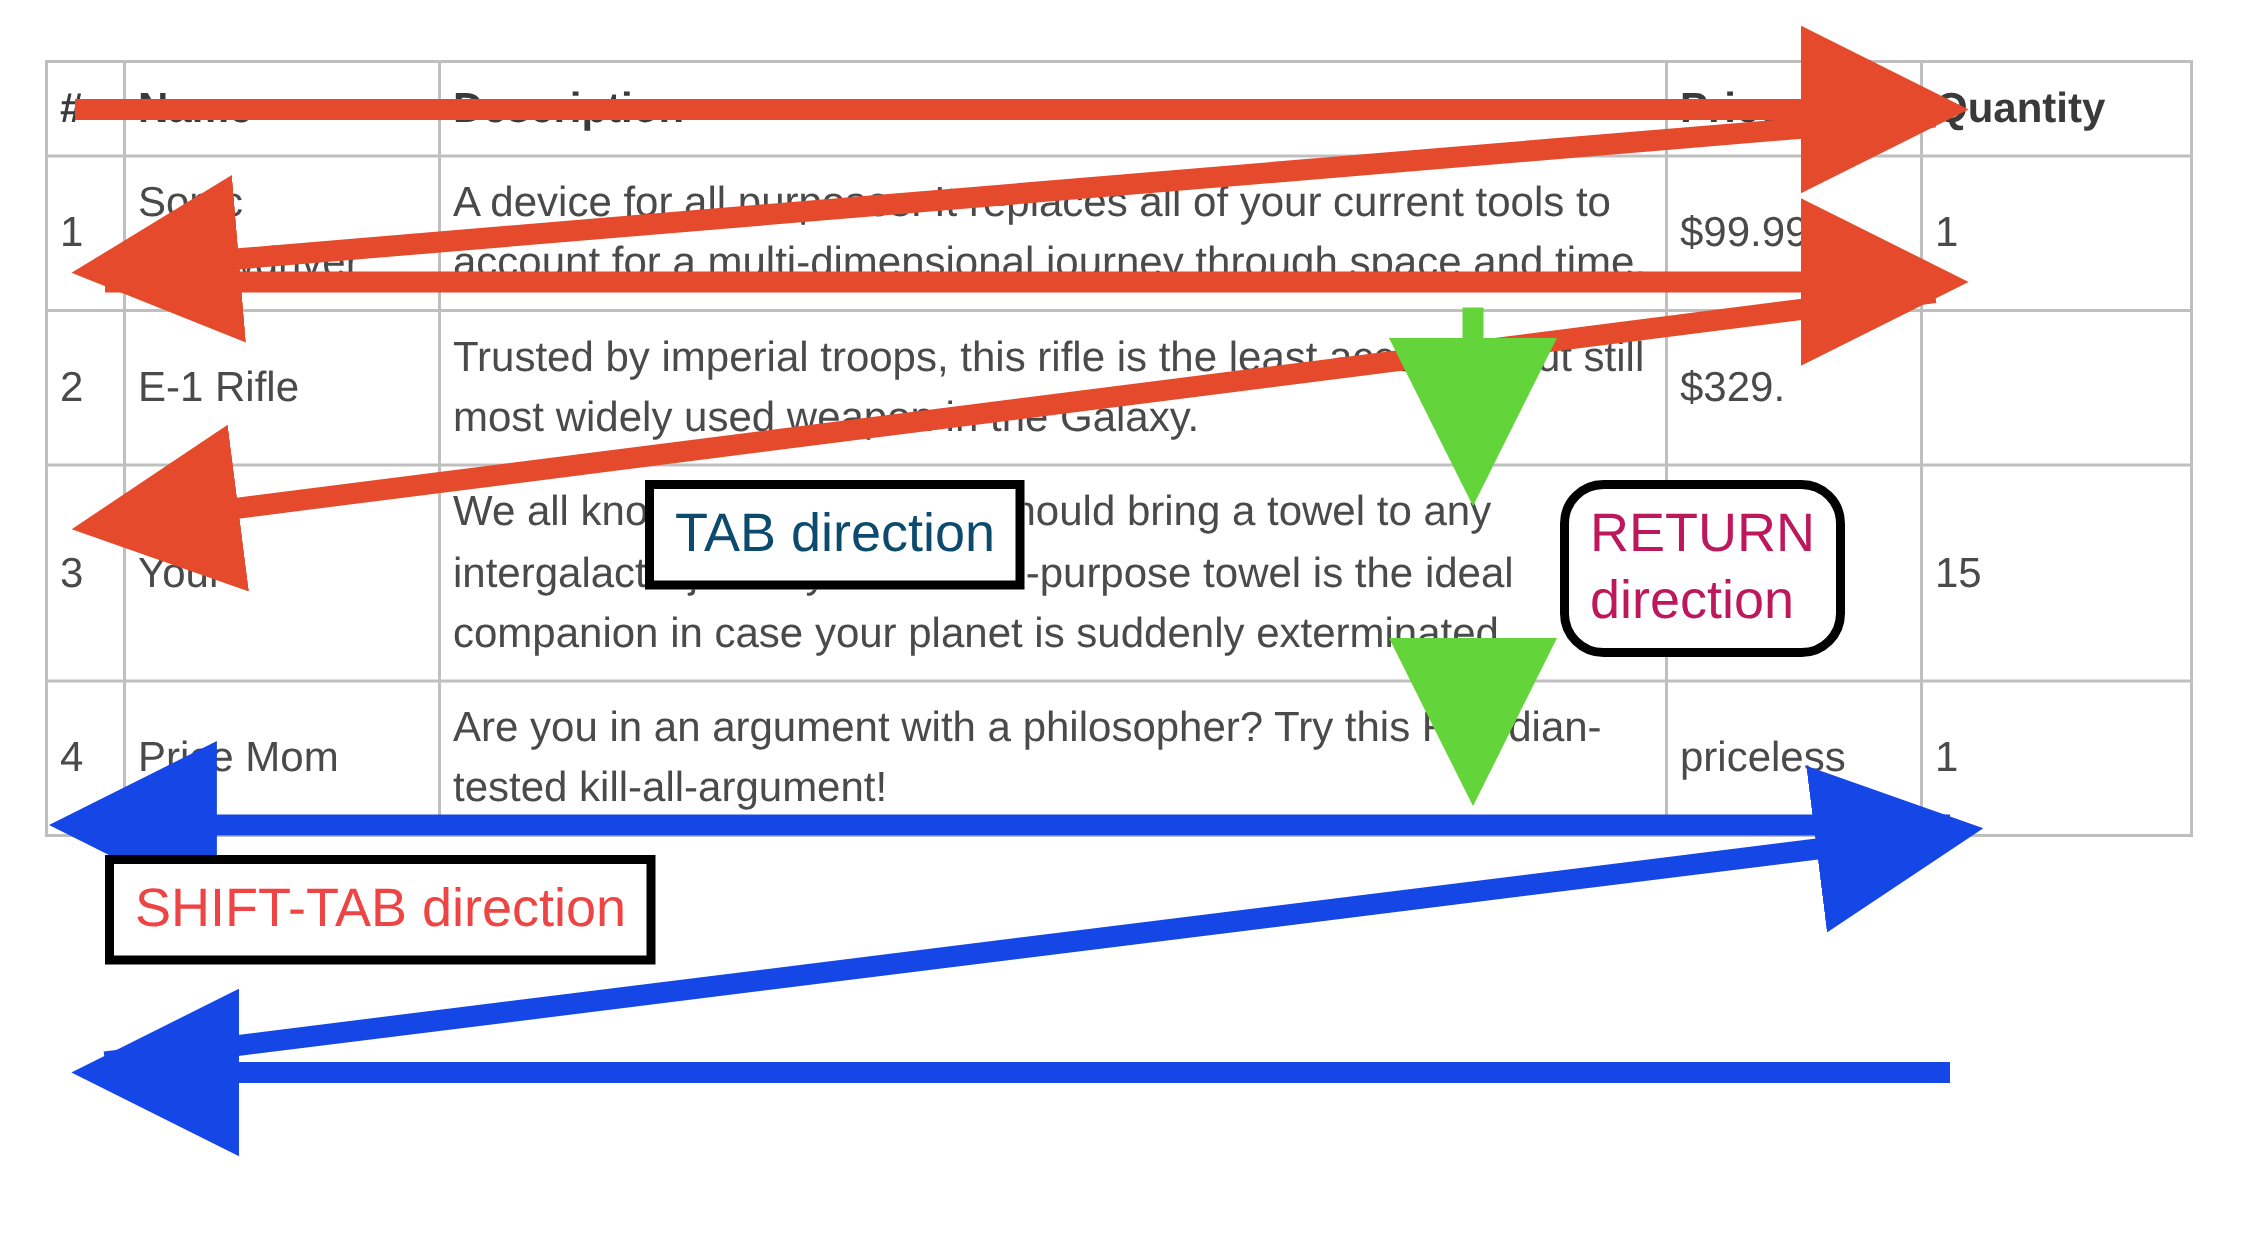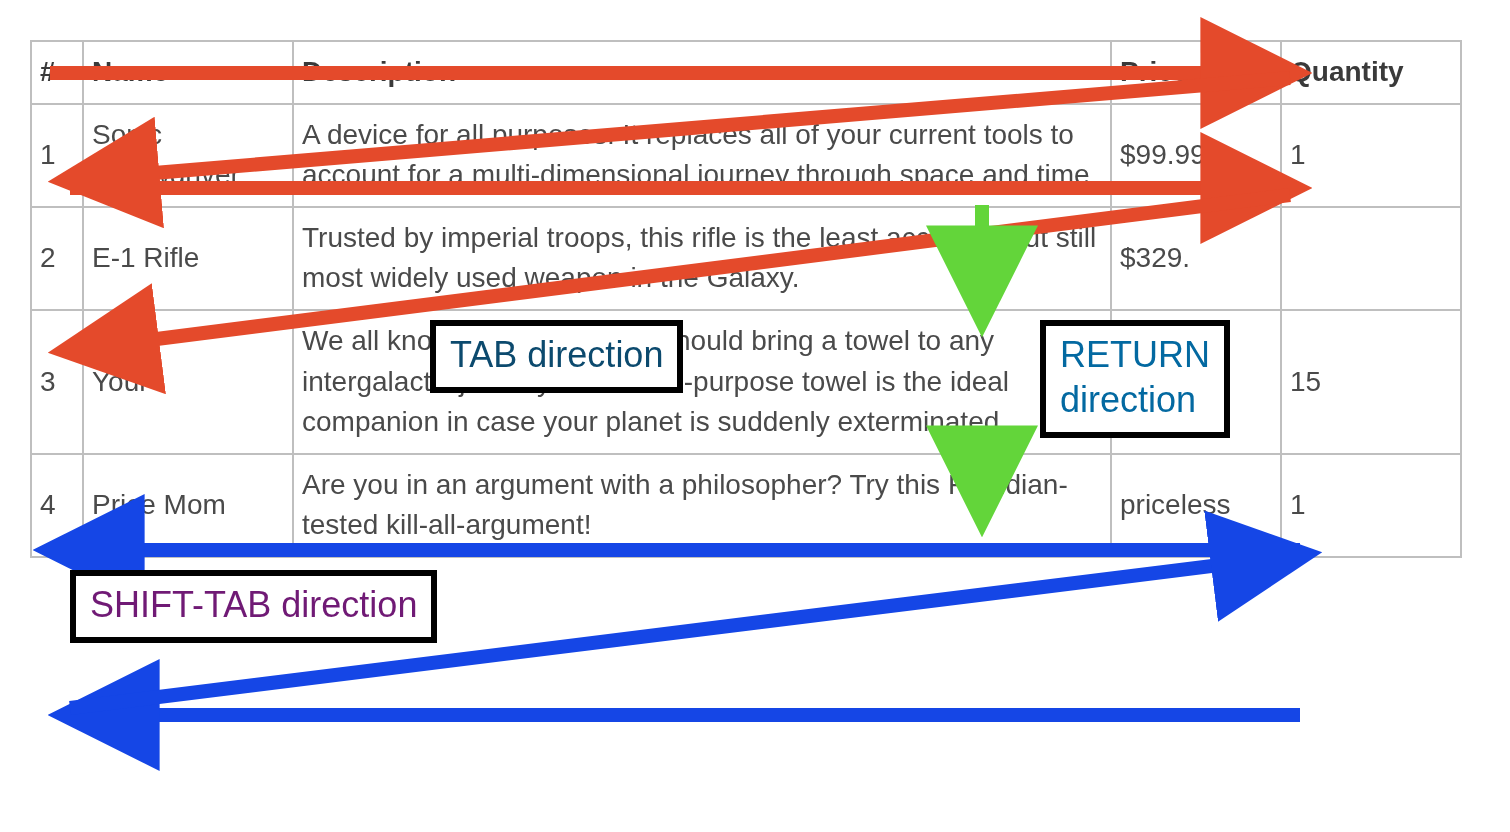--- a/index.html
+++ b/index.html
@@ -53,22 +53,22 @@
     position: absolute;
     border: 6px solid #000000;
     background: #ffffff;
     padding: 6px 14px 10px 14px;
     font-size: 36px;
     line-height: 1.25;
     pointer-events: none;
     white-space: pre-line;
   }
   .lab-tab    { color: #0c4a6e; left: 430px; top: 320px; }
-  .lab-return { color: #0369a1; left: 1040px; top: 320px; }
-  .lab-shift  { color: #701a75; left: 70px;  top: 570px; }
+  .lab-return { color: #be185d; left: 1040px; top: 320px; border-radius: 29px; }
+  .lab-shift  { color: #ef4444; left: 70px;  top: 570px; }
 </style>
 </head>
 <body>
 
 <div class="stage">
 
   <table class="data">
     <colgroup>
       <col class="c-idx">
         <col class="c-name">

